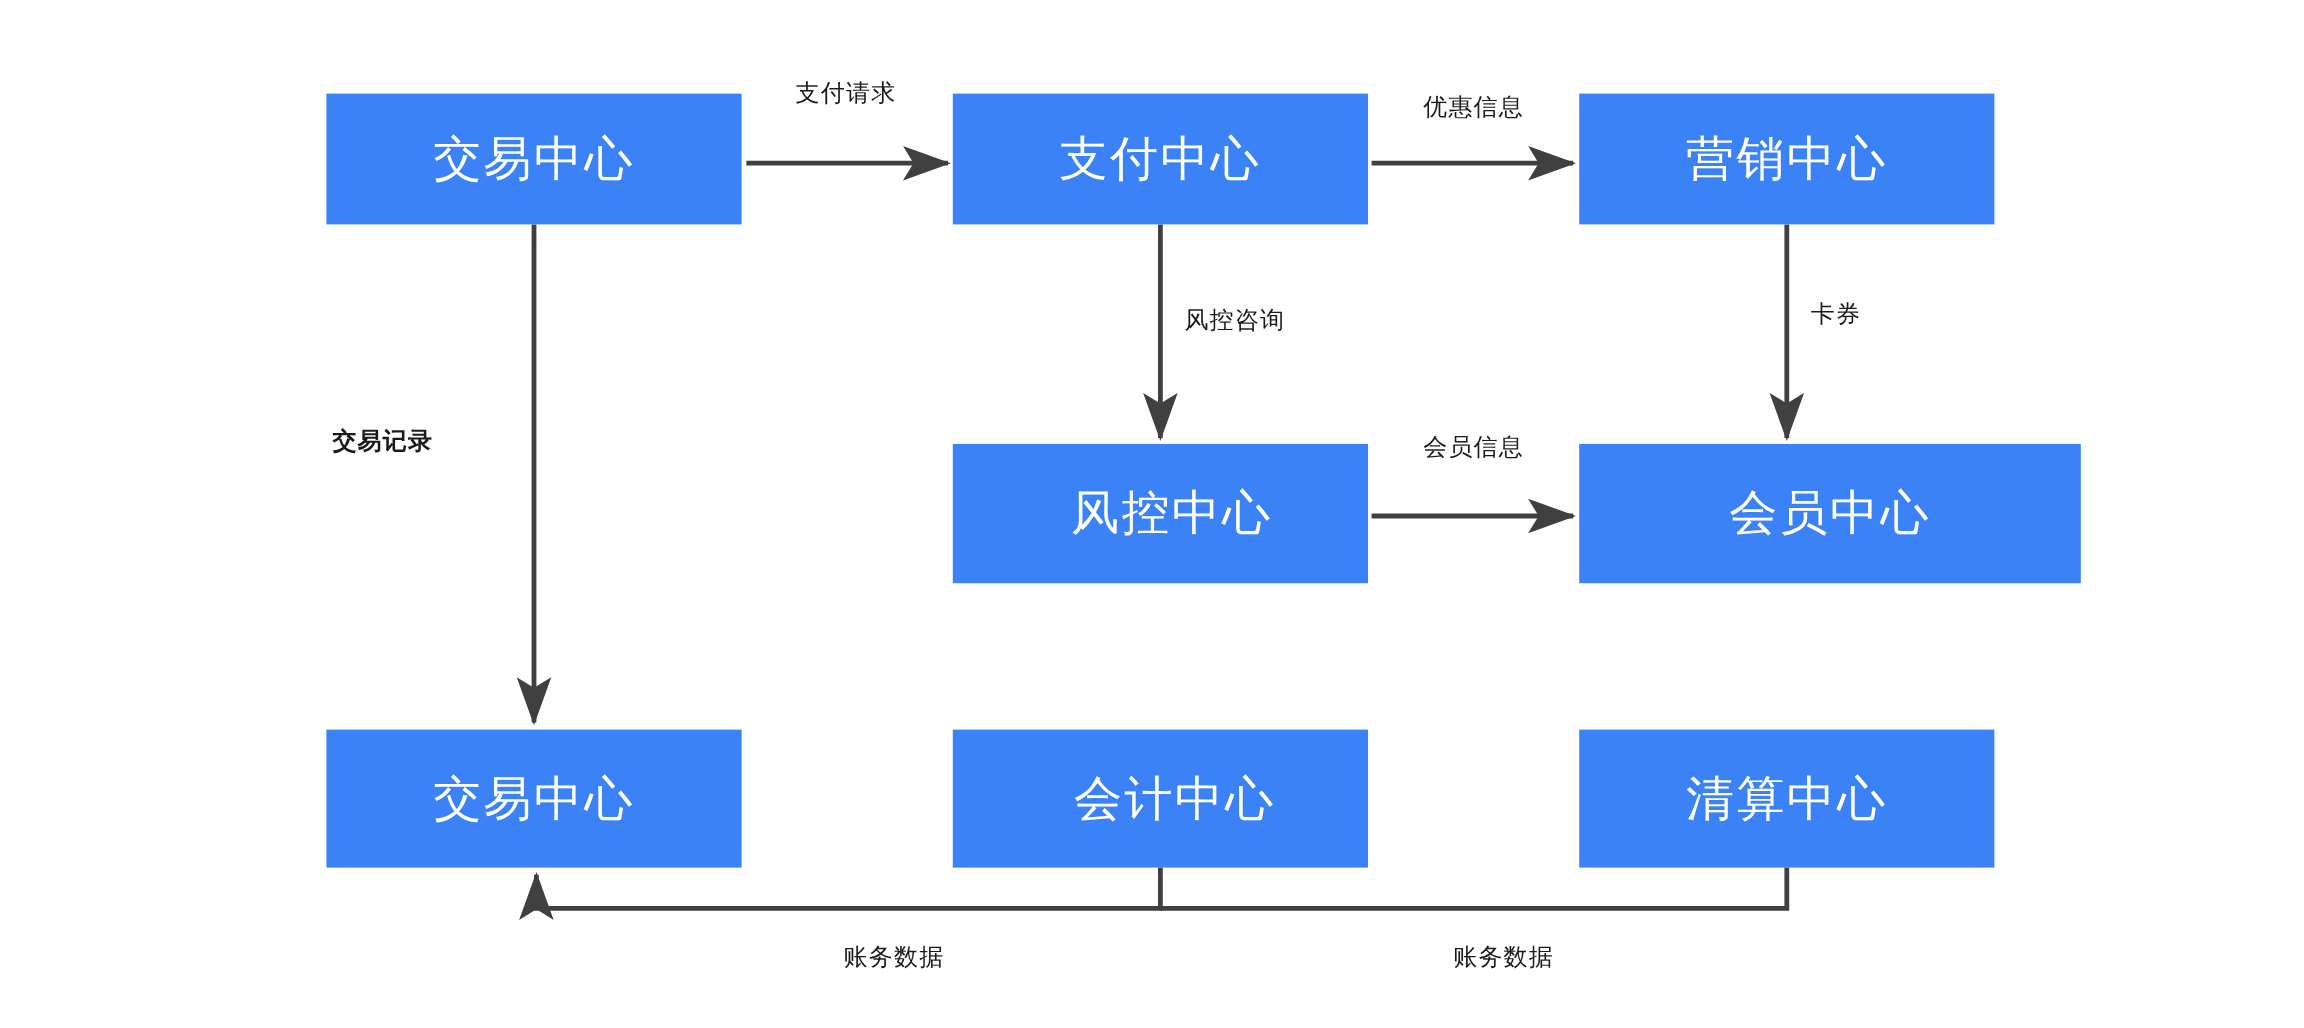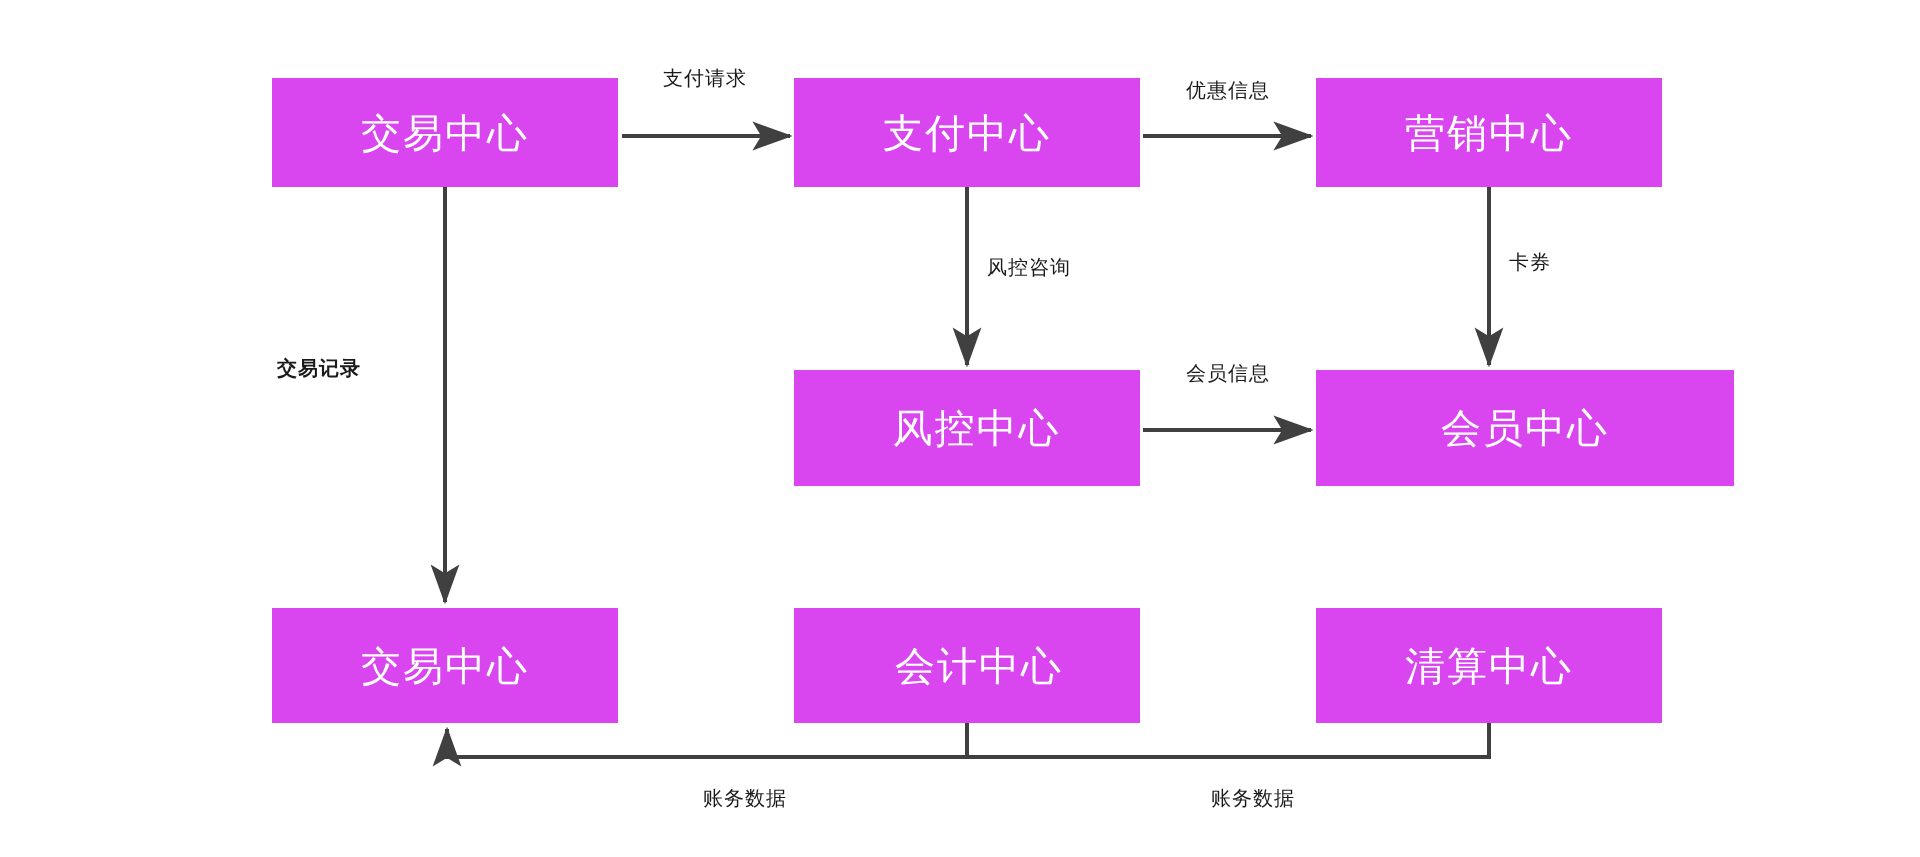--- a/index.html
+++ b/index.html
@@ -24,21 +24,21 @@
     top: 0;
     width: 1920px;
     height: 857px;
     pointer-events: none;
   }
   .node {
     position: absolute;
     display: flex;
     align-items: center;
     justify-content: center;
-    background: #d946ef;
+    background: #3b82f6;
     color: #FFFFFF;
     font-size: 40px;
     font-weight: 400;
     letter-spacing: 2px;
     line-height: 1;
     box-sizing: border-box;
     user-select: none;
   }
   .edge-label {
     position: absolute;

